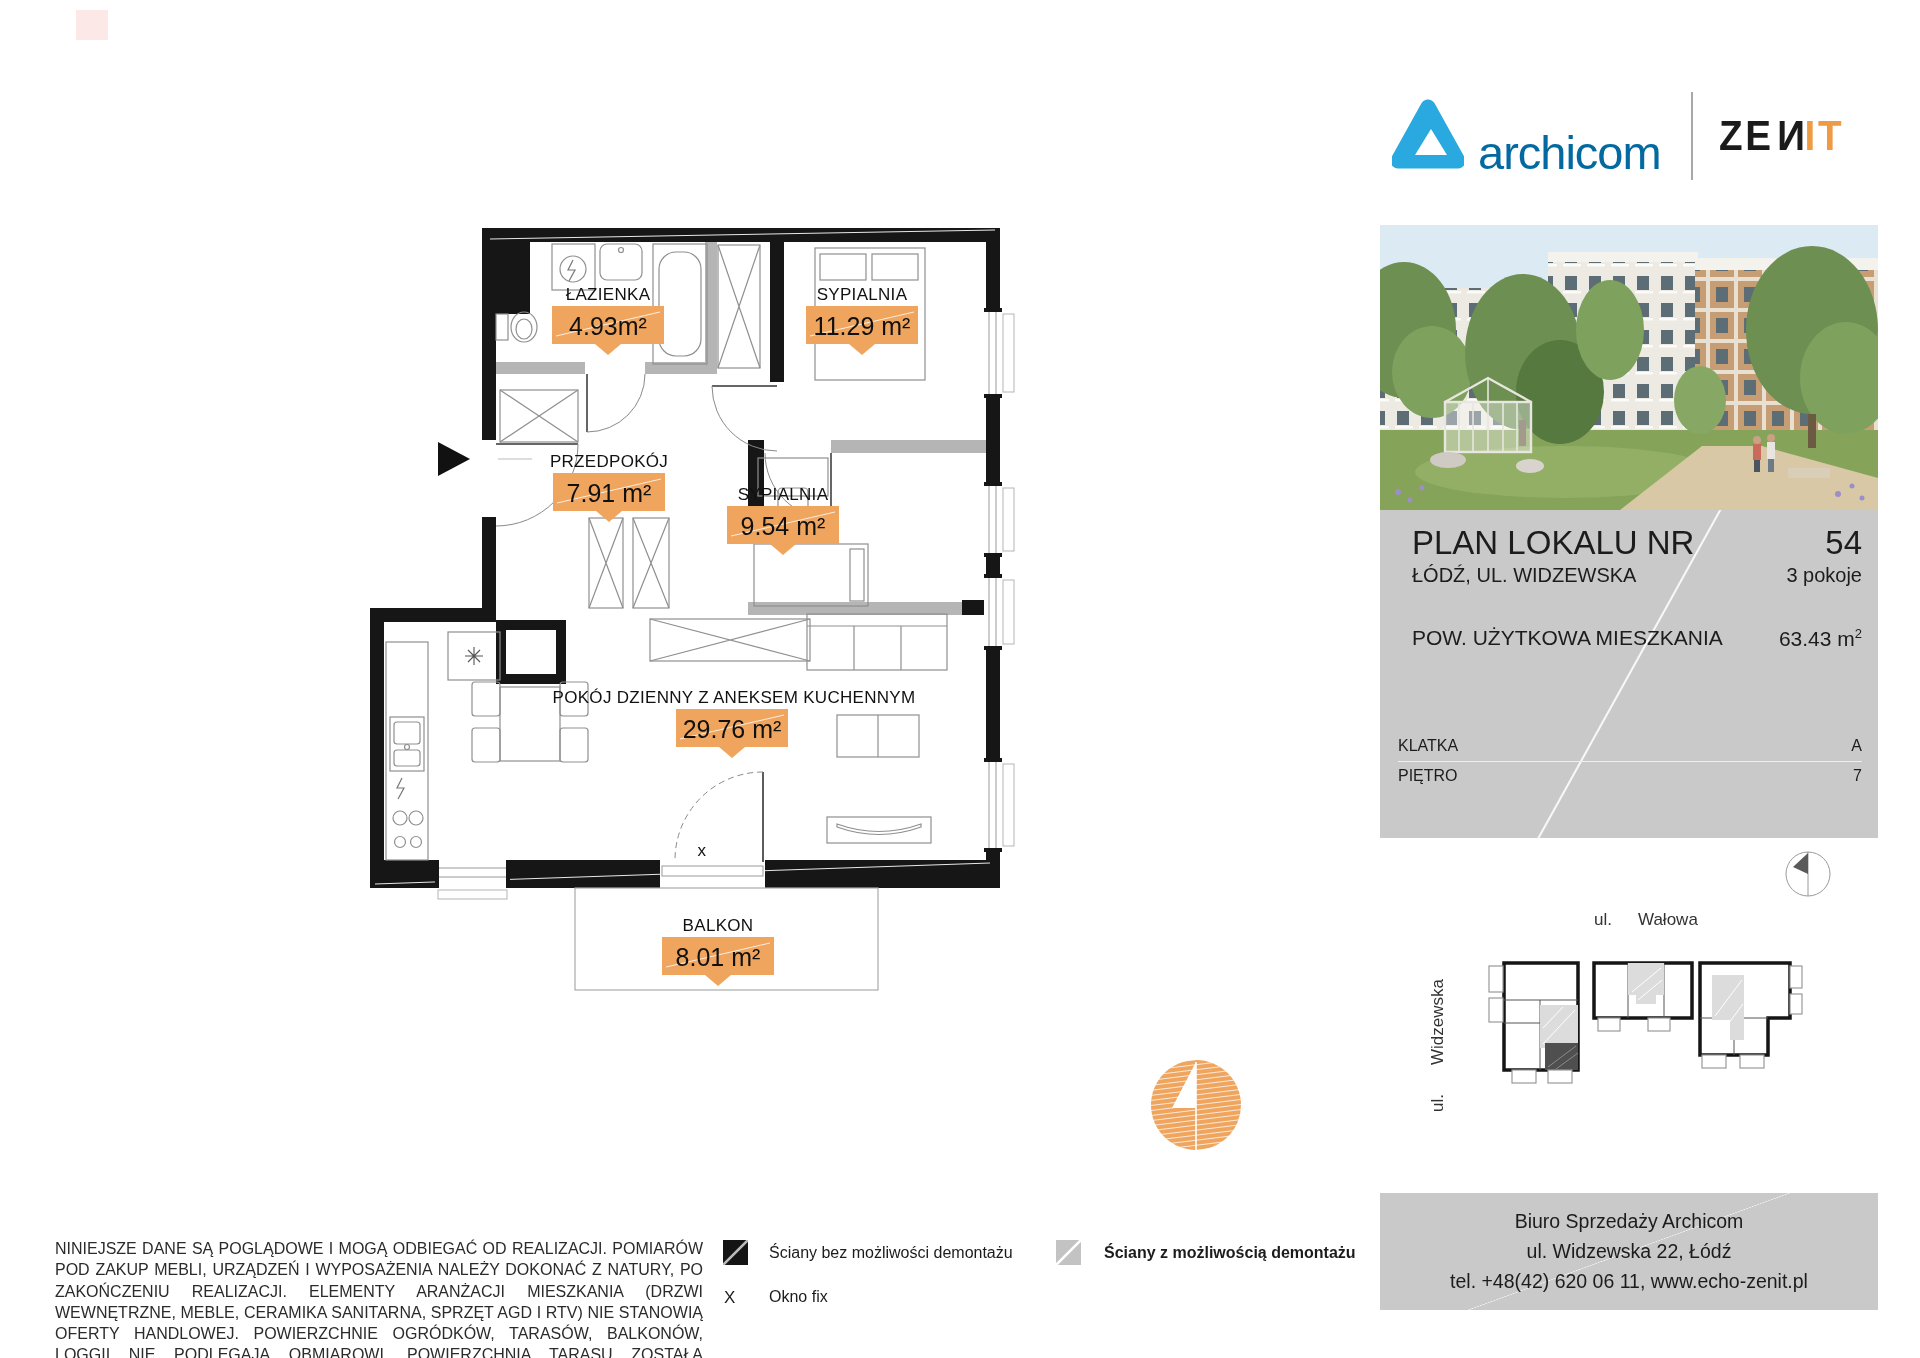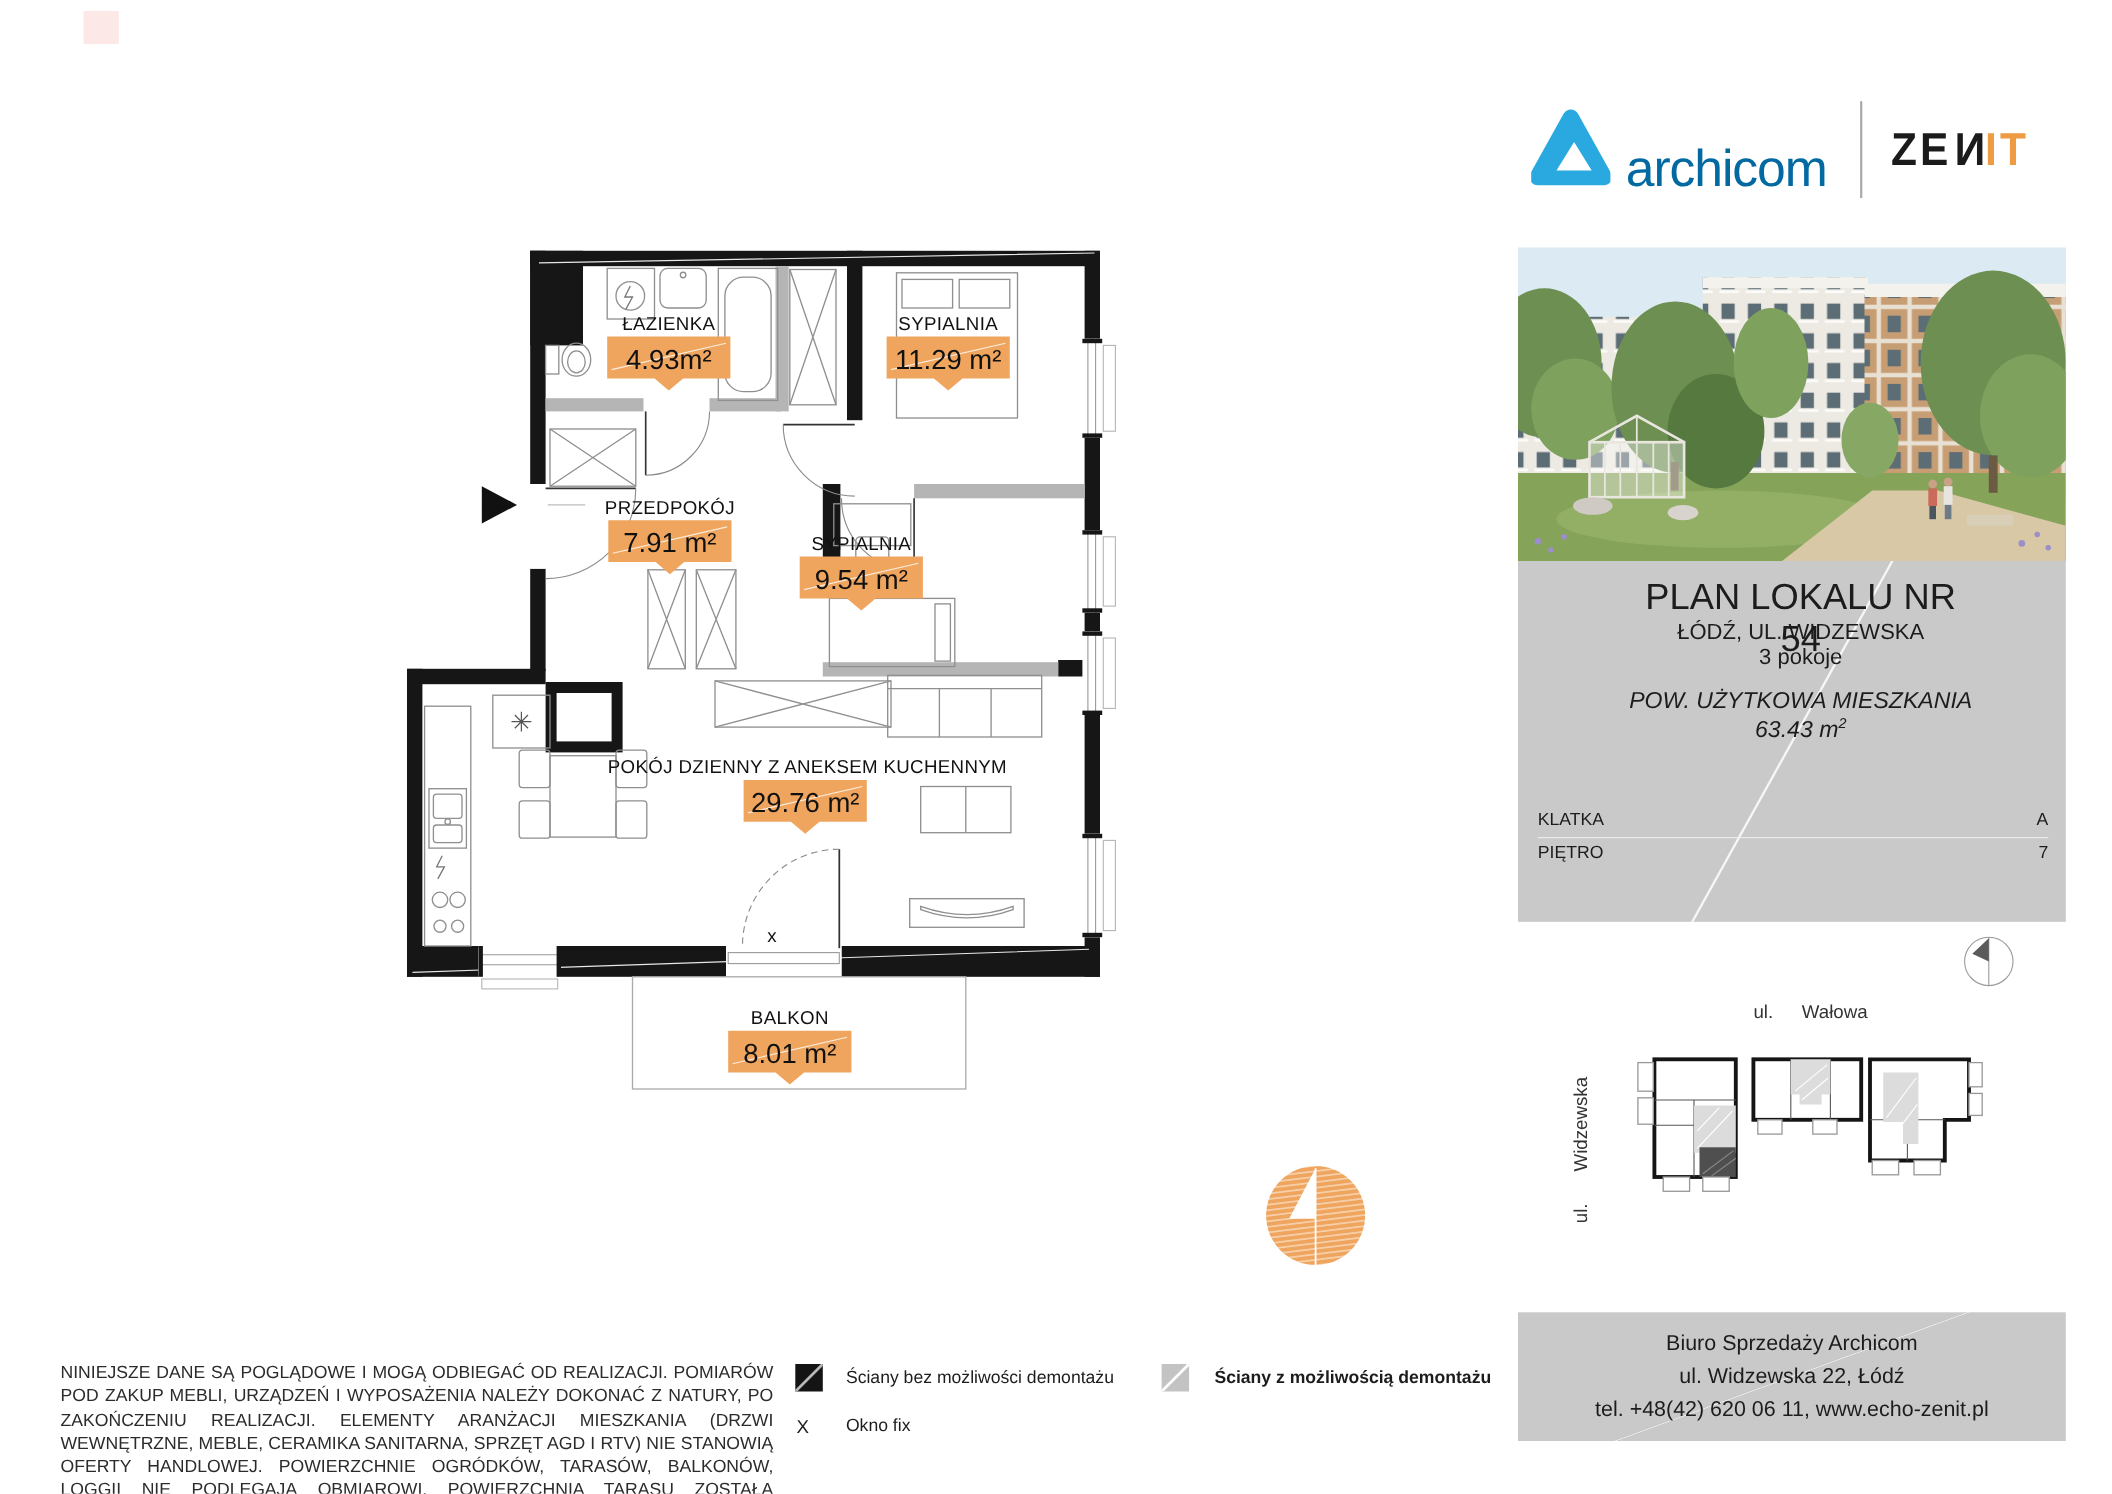--- a/index.html
+++ b/index.html
@@ -11,24 +11,24 @@
   #logo .tri{width:72px;height:78px;margin-right:14px;}
   #logo .arch{font-size:47px;font-weight:400;color:#0369a1;letter-spacing:-1px;margin-top:32px;}
   #logo .div{width:2px;height:88px;background:#a8a8a8;margin:0 26px 0 30px;}
   #logo .zen{font-size:42px;font-weight:700;letter-spacing:3px;color:#1b1b1b;transform:scaleX(.92);transform-origin:left;white-space:nowrap;}
   #logo .zen .mid{display:inline-block;transform:scaleX(-1);}
   #logo .zen .it{color:#ef9b44;}
   
   #panel{left:1380px;top:510px;width:498px;height:328px;background-color:#c9c9c9;z-index:2;
     background-image:linear-gradient(119deg,transparent 49.8%,rgba(255,255,255,.85) 49.95%,rgba(255,255,255,.85) 50.15%,transparent 50.3%);}
   #panel .inner{position:absolute;left:18px;right:16px;top:0;bottom:0;color:#1c1c1c;}
-  .trow{position:absolute;left:14px;right:0;display:flex;justify-content:space-between;align-items:center;flex-direction:column;}
+  .trow{position:absolute;left:14px;right:0;display:flex;justify-content:space-between;align-items:flex-start;}
   #panel .r1{top:14px;font-size:33px;}
   #panel .r2{top:54px;font-size:20px;}
-  #panel .r3{top:116px;font-size:21px;font-style:italic;}
+  #panel .r3{top:116px;font-size:21px;}
   #panel sup{font-size:13px;}
   #panel .attrs{position:absolute;left:0;right:0;top:222px;font-size:16px;}
   #panel .attrs .arow{display:flex;justify-content:space-between;padding:5px 0 6px 0;border-bottom:1.2px solid #efefef;}
   #panel .attrs .arow:last-child{border-bottom:none;}
   
   #contact{left:1380px;top:1193px;width:498px;height:117px;background-color:#c9c9c9;z-index:2;
     background-image:linear-gradient(160deg,transparent 49.8%,rgba(255,255,255,.8) 50%,transparent 50.2%);
     display:flex;flex-direction:column;justify-content:center;align-items:center;gap:7px;font-size:19.5px;color:#1c1c1c;}
   
   .sq{width:25px;height:25px;}

